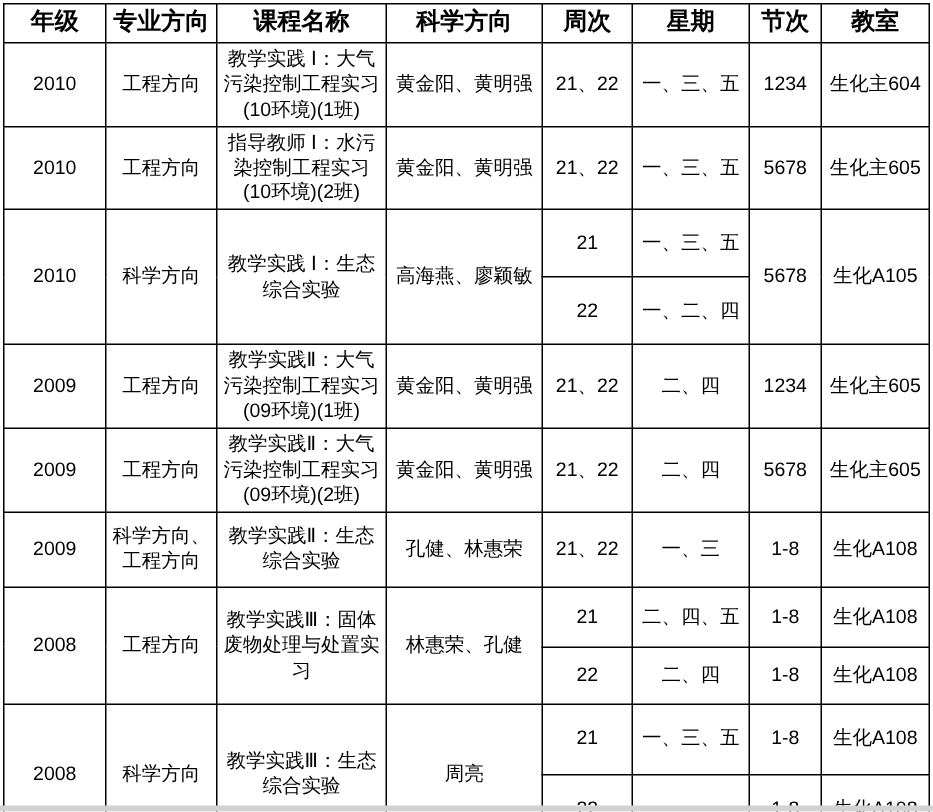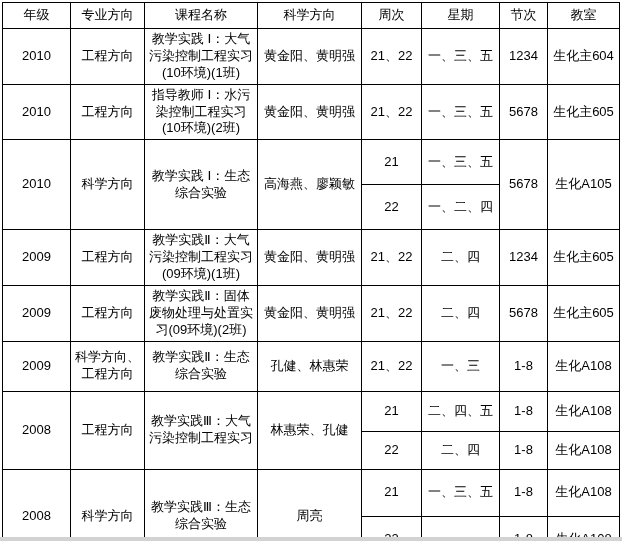--- a/index.html
+++ b/index.html
@@ -24,21 +24,21 @@
     border: 1px solid #000000;
     text-align: center;
     vertical-align: middle;
     font-size: 13px;
     font-weight: normal;
     color: #000000;
     padding: 2px 3px;
     line-height: 1.3;
     overflow: hidden;
   }
-  table.schedule th { font-size: 13px; }
+  table.schedule th { font-size: 16px; font-weight: bold; }
   td.olive { color: #5c5c00; }
   .bottom-strip {
     position: absolute;
     left: 0;
     bottom: 0;
     width: 622px;
     height: 4px;
     background: #d2d2d2;
   }
 </style>
@@ -114,21 +114,21 @@
       <td class="olive">黄金阳、黄明强</td>
       <td>21、22</td>
       <td>二、四</td>
       <td>1234</td>
       <td class="olive">生化主605</td>
     </tr>
 
     <tr style="height:39px">
       <td>2009</td>
       <td>工程方向</td>
-      <td class="olive">教学实践Ⅱ：固体废物处理与处置实习(09环境)(2班)</td>
+      <td class="olive">教学实践Ⅱ：大气污染控制工程实习(09环境)(2班)</td>
       <td class="olive">黄金阳、黄明强</td>
       <td>21、22</td>
       <td>二、四</td>
       <td>5678</td>
       <td class="olive">生化主605</td>
     </tr>
 
     <tr style="height:50px">
       <td>2009</td>
       <td>科学方向、工程方向</td>
@@ -136,21 +136,21 @@
       <td class="olive">孔健、林惠荣</td>
       <td>21、22</td>
       <td>一、三</td>
       <td>1-8</td>
       <td class="olive">生化A108</td>
     </tr>
 
     <tr style="height:40px">
       <td rowspan="2">2008</td>
       <td rowspan="2">工程方向</td>
-      <td rowspan="2" class="olive">教学实践Ⅲ：大气污染控制工程实习</td>
+      <td rowspan="2" class="olive">教学实践Ⅲ：固体废物处理与处置实习</td>
       <td rowspan="2" class="olive">林惠荣、孔健</td>
       <td>21</td>
       <td>二、四、五</td>
       <td>1-8</td>
       <td class="olive">生化A108</td>
     </tr>
     <tr style="height:38px">
       <td>22</td>
       <td>二、四</td>
       <td>1-8</td>

